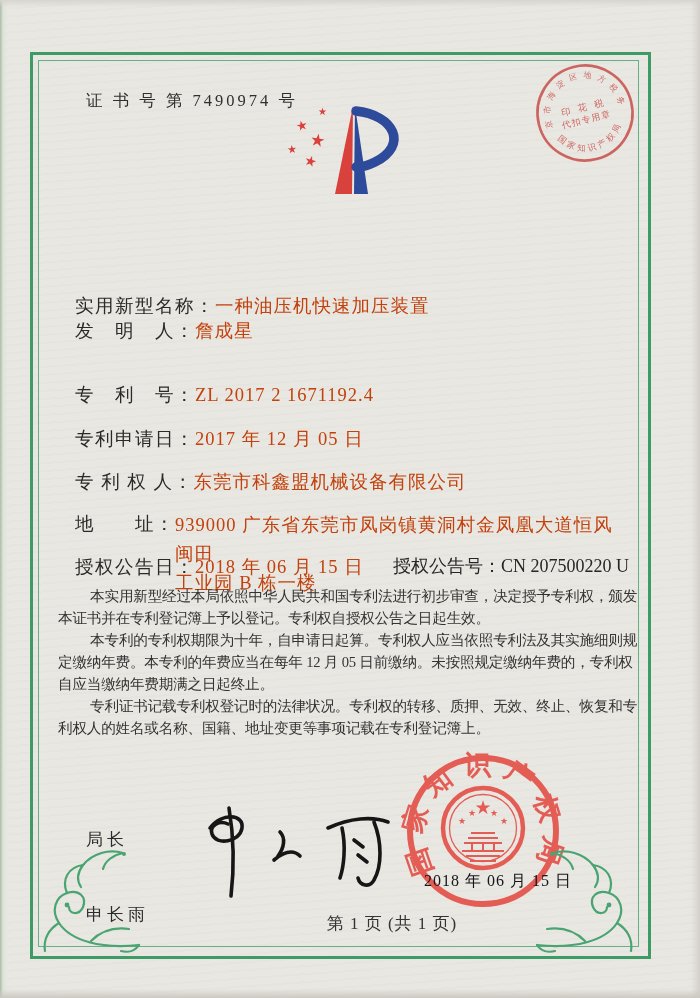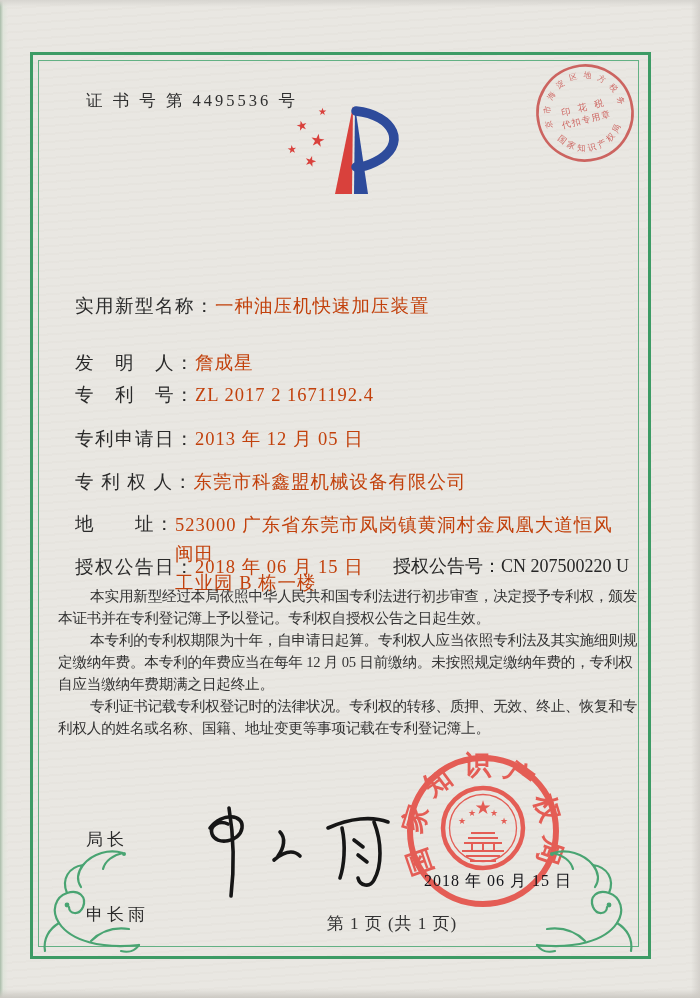--- a/index.html
+++ b/index.html
@@ -66,21 +66,21 @@
 </style>
 </head>
 <body>
 
 <div class="paper">
   <div class="tex"></div>
 
   <div class="frame-outer"></div>
   <div class="frame-inner"></div>
 
-  <div class="cert-no">证 书 号 第 4495536 号</div>
+  <div class="cert-no">证 书 号 第 7490974 号</div>
 
   <svg class="logo" viewBox="0 0 160 95">
     <polygon points="81,4 63,92 80,92" fill="#d9413c"></polygon>
     <polygon points="83,4 82,92 96,92" fill="#2e4b9b"></polygon>
     <path d="M84,9 C122,13 137,43 103,60 C96,63.5 89,65 84,65" fill="none" stroke="#2e4b9b" stroke-width="9.5" stroke-linecap="round"></path>
   </svg>
   <span class="logo-star" style="left:318px;top:107px;font-size:10px;">★</span>
   <span class="logo-star" style="left:296px;top:119px;font-size:13px;transform:rotate(-14deg);">★</span>
   <span class="logo-star" style="left:310px;top:132px;font-size:17px;transform:rotate(9deg);">★</span>
   <span class="logo-star" style="left:287px;top:144px;font-size:11px;transform:rotate(-6deg);">★</span>
@@ -97,35 +97,35 @@
       <textPath href="#tsBot" startOffset="50%" text-anchor="middle">国家知识产权局</textPath>
     </text>
     <text x="58" y="55" text-anchor="middle" font-size="10.5" letter-spacing="3" fill="#c9534f">印 花 税</text>
     <text x="58" y="69" text-anchor="middle" font-size="10" letter-spacing="1.5" fill="#c9534f">代扣专用章</text>
   </svg>
 
 
   <div class="row" style="top:293px;">
     <span class="lbl">实用新型名称：</span><span class="val">一种油压机快速加压装置</span>
   </div>
-  <div class="row" style="top:350px;">
+  <div class="row" style="top:318px;">
     <span class="lbl">发　明　人：</span><span class="val">詹成星</span>
   </div>
   <div class="row" style="top:382px;">
     <span class="lbl">专　利　号：</span><span class="val">ZL 2017 2 1671192.4</span>
   </div>
   <div class="row" style="top:426px;">
-    <span class="lbl">专利申请日：</span><span class="val">2013 年 12 月 05 日</span>
+    <span class="lbl">专利申请日：</span><span class="val">2017 年 12 月 05 日</span>
   </div>
   <div class="row" style="top:469px;">
     <span class="lbl">专 利 权 人：</span><span class="val">东莞市科鑫盟机械设备有限公司</span>
   </div>
   <div class="row row-addr" style="top:511px;">
     <span class="lbl">地　　址：</span>
-      <span class="val">523000 广东省东莞市凤岗镇黄洞村金凤凰大道恒风闽田
+      <span class="val">939000 广东省东莞市凤岗镇黄洞村金凤凰大道恒风闽田
 工业园 B 栋一楼</span>
   </div>
   <div class="row" style="top:554px;">
     <span class="lbl">授权公告日：</span><span class="val">2018 年 06 月 15 日</span>
   </div>
   <div class="row2" style="left:393px;top:554px;">
     <span class="lbl">授权公告号：</span><span class="val">CN 207500220 U</span>
   </div>
 
   <div class="bodytext">

